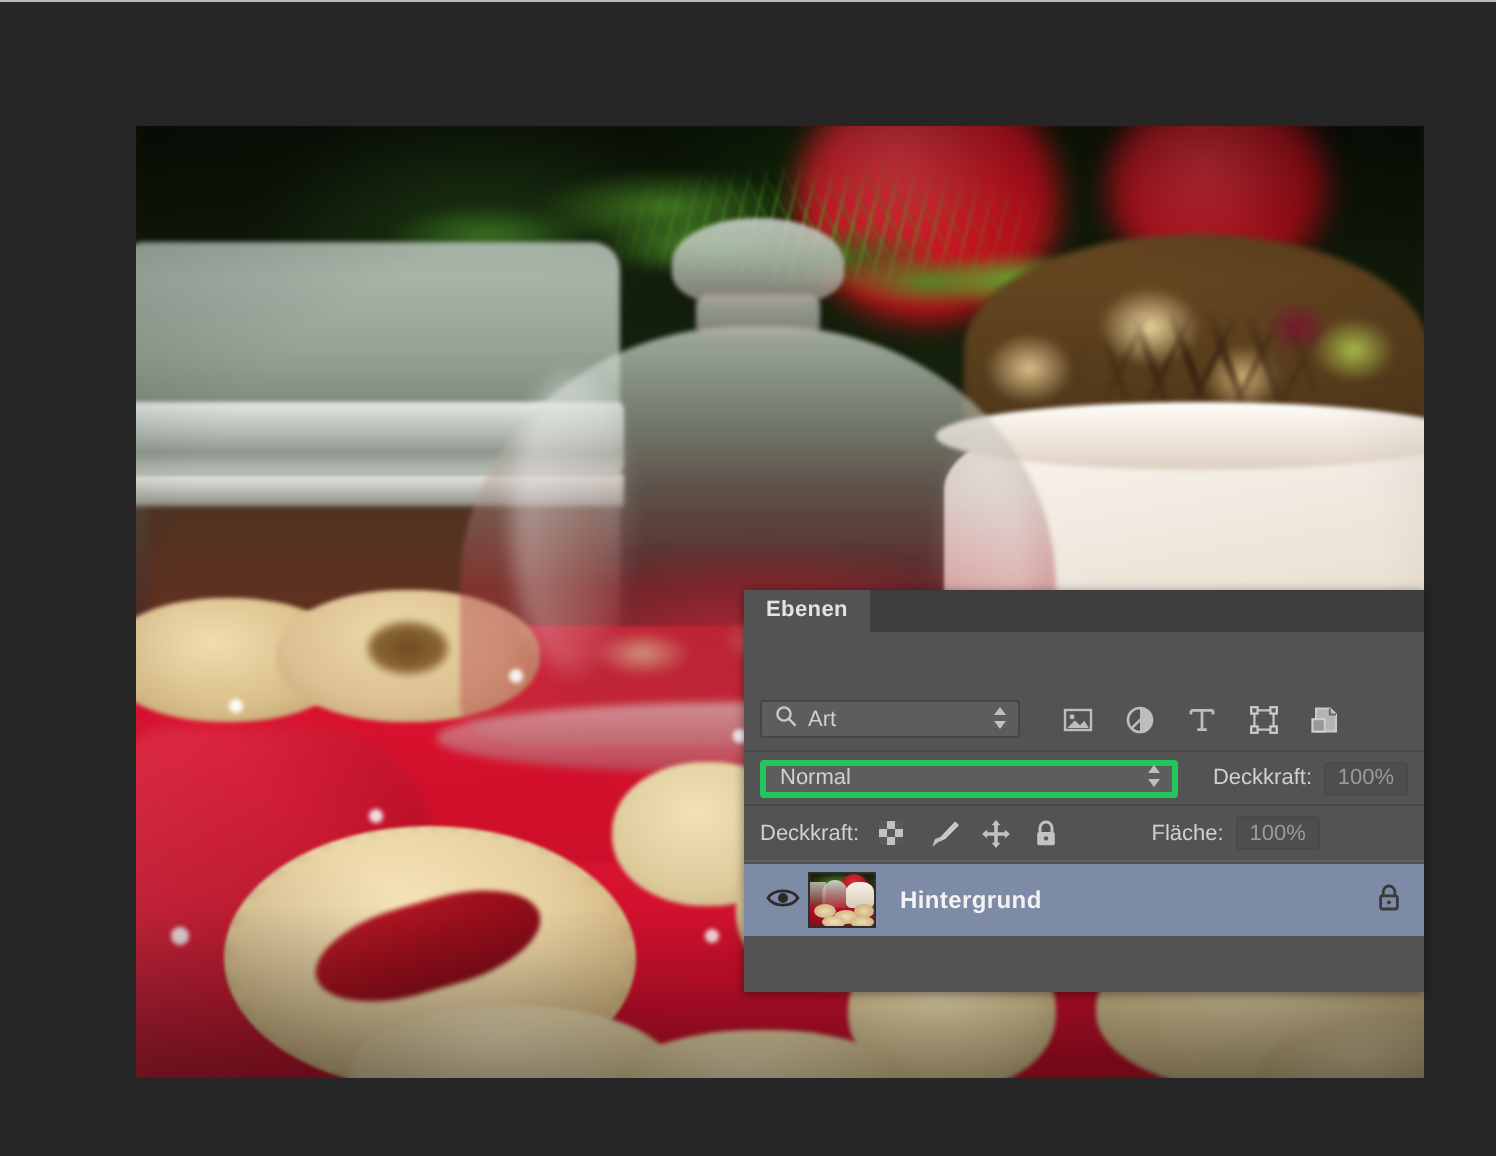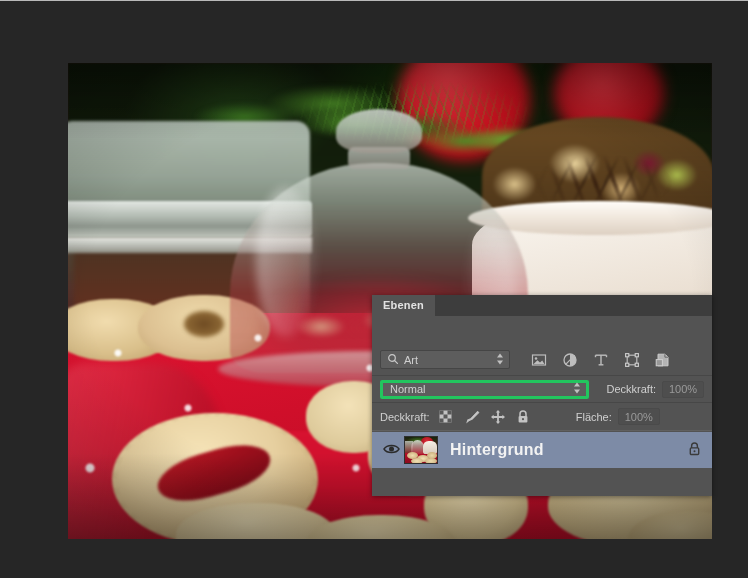--- a/index.html
+++ b/index.html
@@ -503,21 +503,21 @@
   .t-cook3 { left:22px; top:15px; width:10px; height:7px; border-radius:50%;
     background: radial-gradient(ellipse,#ecd8a8,#bfa06c); }
   .t-cook4 { left:6px; top:21px; width:12px; height:6px; border-radius:50%;
     background: radial-gradient(ellipse,#f2e2b6,#c9ab78); }
   .t-cook5 { left:20px; top:21px; width:12px; height:6px; border-radius:50%;
     background: radial-gradient(ellipse,#eeddb0,#c4a673); }
 
   .layer-name {
     margin-left: 12px;
     color: #f2f2f2;
-    font-size: 16px;
+    font-size: 12px;
     font-weight: bold;
     letter-spacing: .2px;
     flex: 1;
   }
   .layer-lock {
     margin-right: 11px;
     display: flex;
     align-items: center;
   }
   .panel-foot { height: 28px; background: #535353; }

